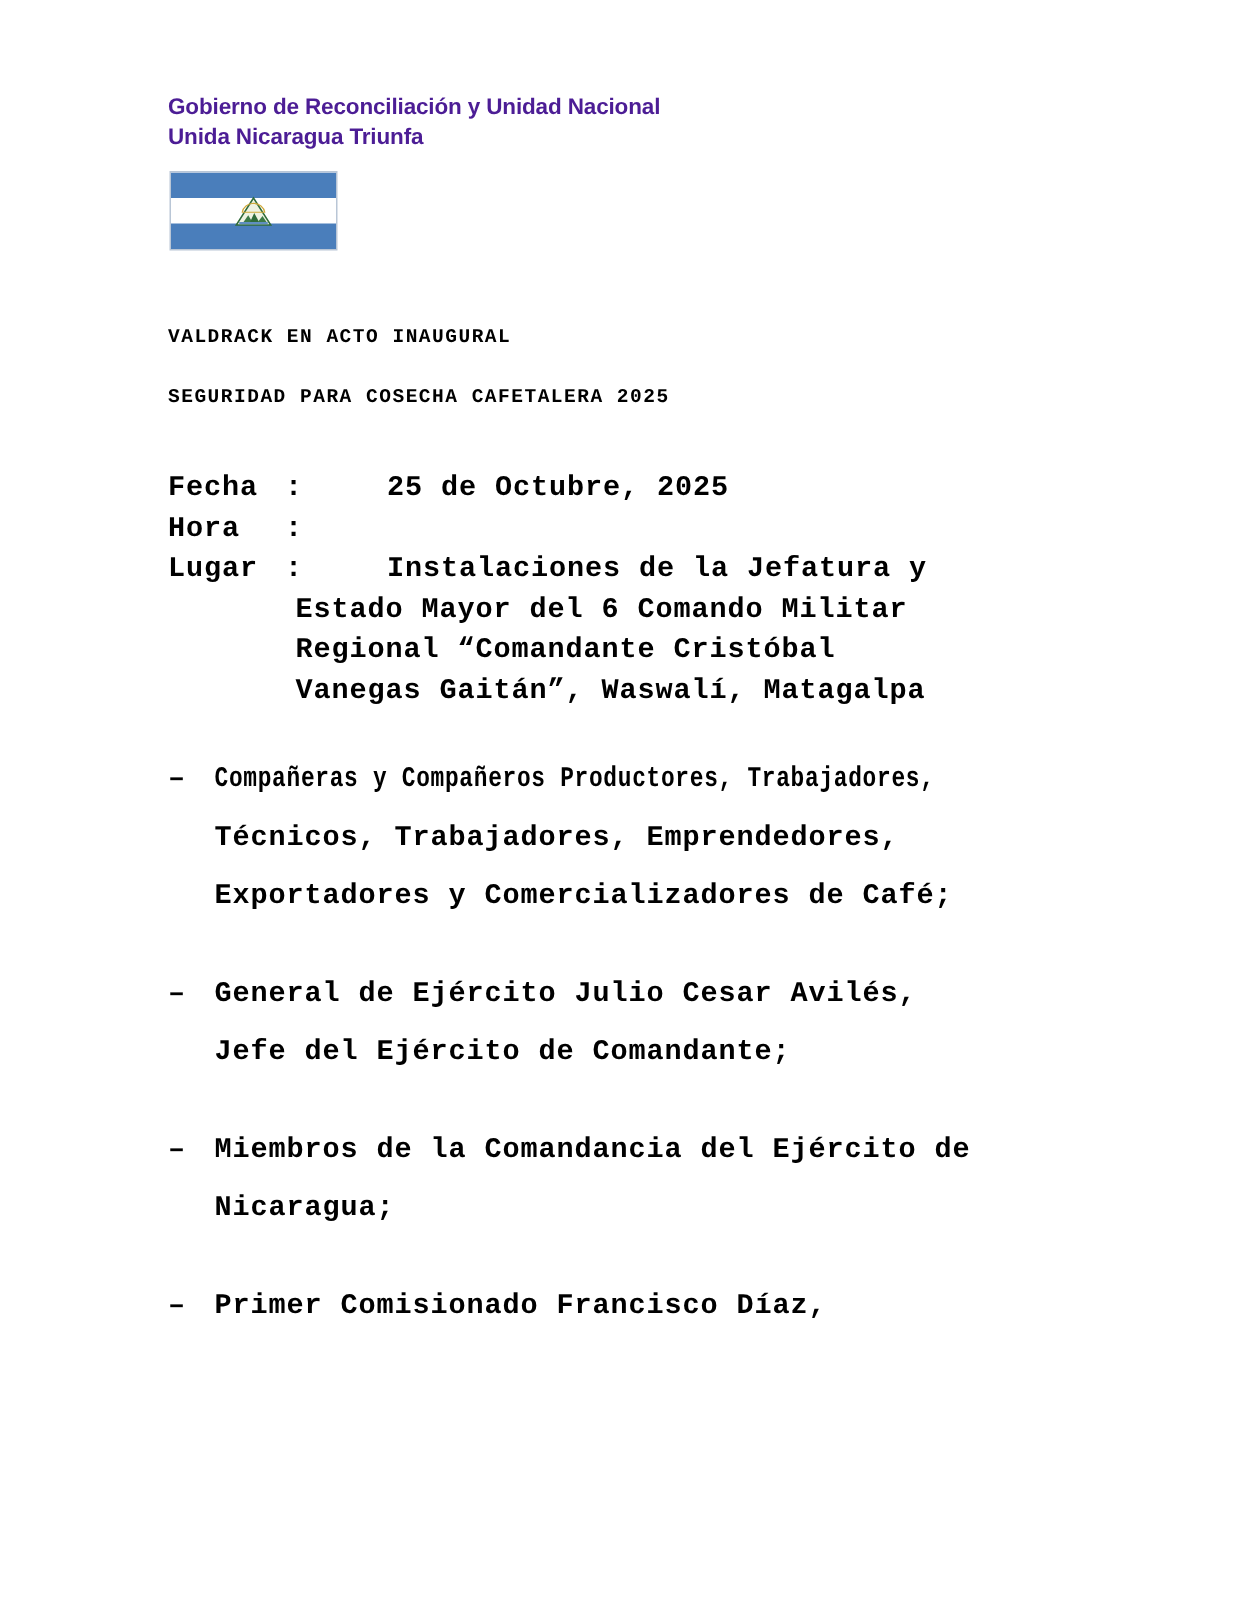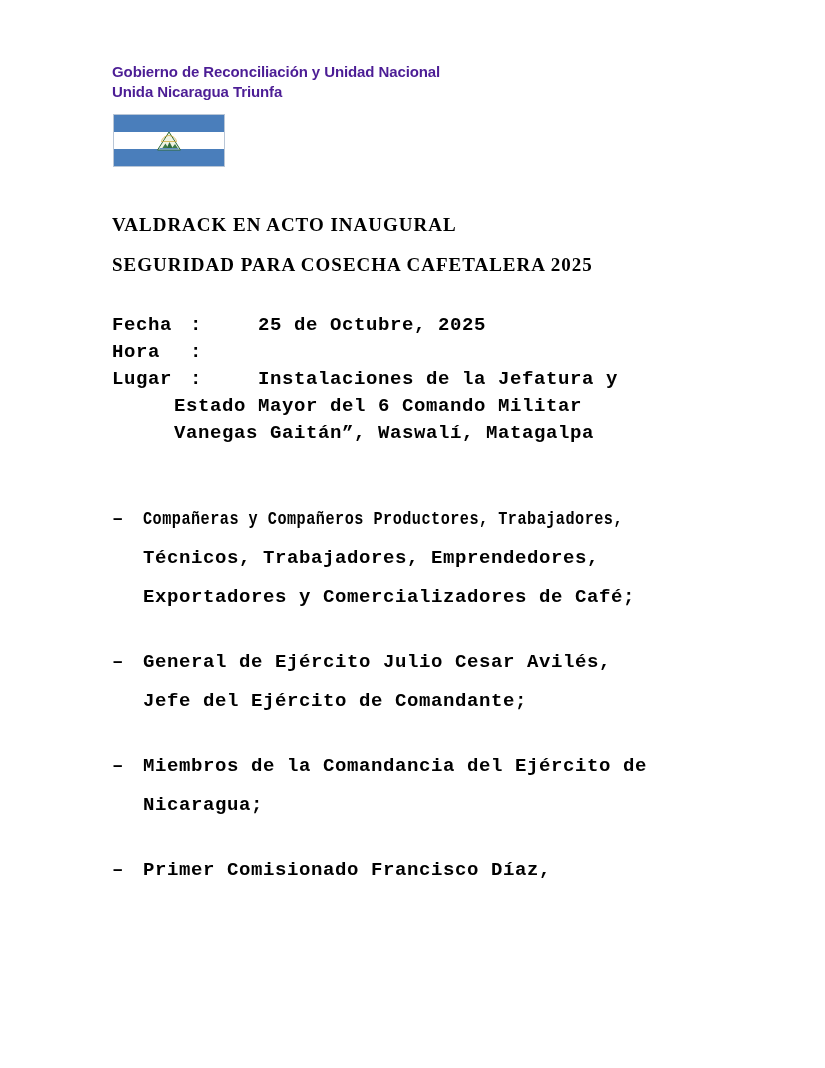--- a/index.html
+++ b/index.html
@@ -72,23 +72,23 @@
   }
 
   
   .title-block {
     position: absolute;
     left: 112px;
     top: 205px;
     width: 660px;
   }
   .title-line {
-    font-family: Liberation Serif, serif;
-    font-weight: bold;
-    font-size: 19px;
+    font-family: Liberation Mono, monospace;
+    font-weight: bold;
+    font-size: 13px;
     line-height: 40px;
     letter-spacing: 1.0px;
     white-space: nowrap;
   }
 
   
   .details {
     position: absolute;
     left: 112px;
     top: 312px;
@@ -108,21 +108,21 @@
     flex: 0 0 78px;
   }
   .detail-colon {
     width: 68px;
     flex: 0 0 68px;
   }
   .detail-value {
     flex: 1 1 auto;
   }
   .detail-value-extra {
-    margin-left: 62px;
+    margin-left: 85px;
     white-space: nowrap;
   }
 
   
   .bullets {
     position: absolute;
     left: 112px;
     top: 500px;
     width: 690px;
   }
@@ -192,20 +192,21 @@
     <div class="detail-row">
       <span class="detail-label">Hora</span>
       <span class="detail-colon">:</span>
     </div>
     <div class="detail-row">
       <span class="detail-label">Lugar</span>
       <span class="detail-colon">:</span>
       <span class="detail-value">Instalaciones de la Jefatura y</span>
     </div>
     <div class="detail-value-extra">Estado Mayor del 6 Comando Militar</div>
+    <div class="detail-value-extra">Regional “Comandante Cristóbal</div>
     <div class="detail-value-extra">Vanegas Gaitán”, Waswalí, Matagalpa</div>
   </div>
 
   <div class="bullets">
 
     <div class="bullet-item">
       <div class="bullet-line">
         <span class="bullet-marker">–</span>
         <span class="bullet-text condensed">Compañeras y Compañeros Productores, Trabajadores,</span>
       </div>

